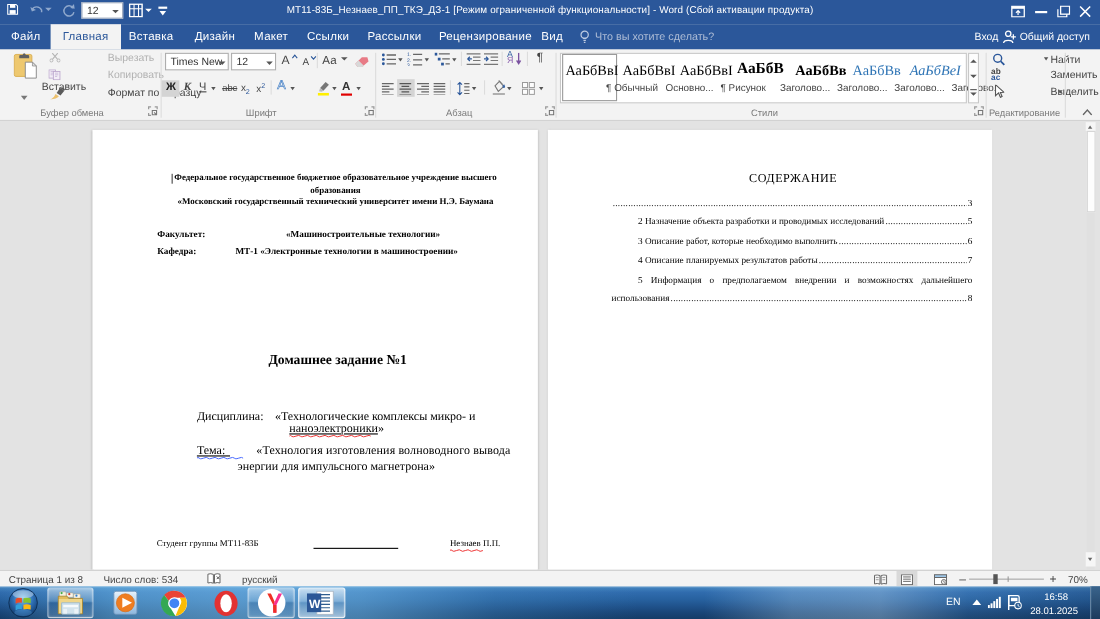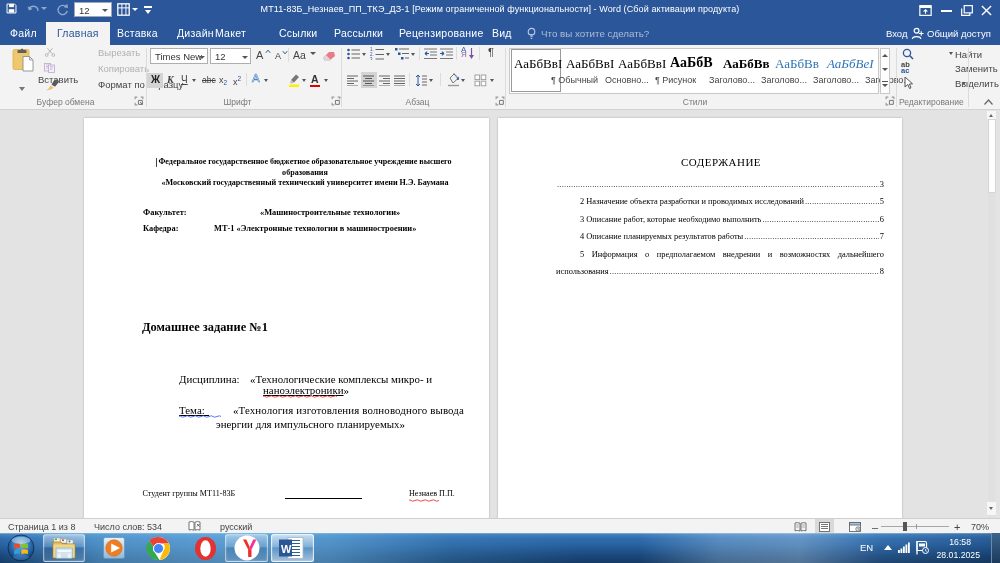--- a/index.html
+++ b/index.html
@@ -96,21 +96,21 @@
   <svg class="abs" style="left:981px;top:5px" width="11" height="11" viewBox="0 0 12 12">
     <path d="M1 1 L11 11 M11 1 L1 11" stroke="#fff" stroke-width="1.5"></path>
   </svg>
 </div>
 <div id="tabrow">
   <div class="abs" style="left:46px;top:0;width:64px;height:23px;background:#f3f3f3"></div>
   <div class="tab" style="left:10px">Файл</div>
   <div class="tab" style="left:57px;color:#2b579a">Главная</div>
   <div class="tab" style="left:117px">Вставка</div>
   <div class="tab" style="left:177px">Дизайн</div>
-  <div class="tab" style="left:215px">Макет</div>
+  <div class="tab" style="left:231px">Макет</div>
   <div class="tab" style="left:279px">Ссылки</div>
   <div class="tab" style="left:334px">Рассылки</div>
   <div class="tab" style="left:399px">Рецензирование</div>
   <div class="tab" style="left:492px">Вид</div>
 
   <svg class="abs" style="left:526px;top:5px" width="11" height="13" viewBox="0 0 12 14">
     <circle cx="6" cy="5" r="3.6" fill="none" stroke="#bdcbe2" stroke-width="1.2"></circle>
     <path d="M4.5 8.5 h3 M4.8 10.5 h2.4 M5.2 12.5 h1.6" stroke="#bdcbe2" stroke-width="1.1"></path>
   </svg>
   <div class="abs" style="left:541px;top:0;height:23px;line-height:23px;font-size:9.8px;color:#aebdd6">Что вы хотите сделать?</div>
@@ -340,33 +340,33 @@
   </svg>
 </div>
 <div id="docarea">
   <div id="page1" class="page">
     <div class="abs" style="left:71.5px;top:40px;width:0.8px;height:9px;background:#444"></div>
       <div class="abs serif" style="left:60px;top:39px;width:322px;text-align:center;font-weight:bold;font-size:8.1px;line-height:10.6px;white-space:nowrap">Федеральное государственное бюджетное образовательное учреждение высшего<br>образования<br>«Московский государственный технический университет имени Н.Э. Баумана</div>
     <div class="abs serif" style="left:59px;top:89.5px;font-weight:bold;font-size:8.4px">Факультет:</div>
     <div class="abs serif" style="left:176px;top:89.5px;font-weight:bold;font-size:8.4px">«Машиностроительные технологии»</div>
     <div class="abs serif" style="left:59px;top:105.8px;font-weight:bold;font-size:8.4px">Кафедра:</div>
     <div class="abs serif" style="left:130px;top:105.8px;font-weight:bold;font-size:8.4px">МТ-1 «Электронные технологии в машиностроении»</div>
-    <div class="abs serif" style="left:58px;top:201.5px;width:330px;font-weight:bold;font-size:12.4px">Домашнее задание №1</div>
+    <div class="abs serif" style="left:58px;top:201.5px;width:330px;text-align:center;font-weight:bold;font-size:12.4px">Домашнее задание №1</div>
     <div class="abs serif" style="left:95px;top:254.5px;font-size:10.9px">Дисциплина:</div>
     <div class="abs serif" style="left:166px;top:254.5px;font-size:10.9px">«Технологические комплексы микро- и</div>
     <div class="abs serif" style="left:179px;top:266px;font-size:10.9px"><span style="text-decoration:underline">наноэлектроники</span>»</div>
     <svg class="abs" style="left:179px;top:277px" width="76" height="3" viewBox="0 0 76 3">
         <path d="M0 1.5 q1 -1.4 2 0 t4 0 t4 0 t4 0 t4 0 t4 0 t4 0 t4 0 t4 0 t4 0 t4 0 t4 0 t4 0 t4 0 t4 0 t4 0 t4 0 t4 0 t4 0" fill="none" stroke="#e33" stroke-width="0.9"></path>
       </svg>
     <div class="abs serif" style="left:95px;top:285.5px;font-size:10.9px"><span style="text-decoration:underline">Тема:  </span></div>
     <svg class="abs" style="left:95px;top:296.5px" width="46" height="3" viewBox="0 0 46 3">
         <path d="M0 1.5 q1 -1.4 2 0 t4 0 t4 0 t4 0 t4 0 t4 0 t4 0 t4 0 t4 0 t4 0 t4 0" fill="none" stroke="#46f" stroke-width="0.9"></path>
       </svg>
     <div class="abs serif" style="left:149px;top:285.5px;font-size:10.9px;letter-spacing:0.12px">«Технология изготовления волноводного вывода</div>
-    <div class="abs serif" style="left:132px;top:300px;font-size:10.9px">энергии для импульсного планируемых»</div>
+    <div class="abs serif" style="left:132px;top:300px;font-size:10.9px">энергии для импульсного магнетрона»</div>
     <div class="abs serif" style="left:58.5px;top:370.5px;font-size:8.1px">Студент группы МТ11-83Б</div>
     <div class="abs" style="left:201px;top:379.5px;width:77px;height:1px;background:#000"></div>
     <div class="abs serif" style="left:325px;top:370.5px;font-size:8.1px">Незнаев П.П.</div>
     <svg class="abs" style="left:325px;top:380.5px" width="32" height="3" viewBox="0 0 32 3">
         <path d="M0 1.5 q1 -1.4 2 0 t4 0 t4 0 t4 0 t4 0 t4 0 t4 0 t4 0" fill="none" stroke="#e33" stroke-width="0.9"></path>
       </svg>
   </div>
   <div id="page2" class="page">
     <div class="abs serif" style="left:58px;top:38px;width:330px;text-align:center;font-size:11px;letter-spacing:0.5px">СОДЕРЖАНИЕ</div>
     <div class="toc" style="top:61.5px">

